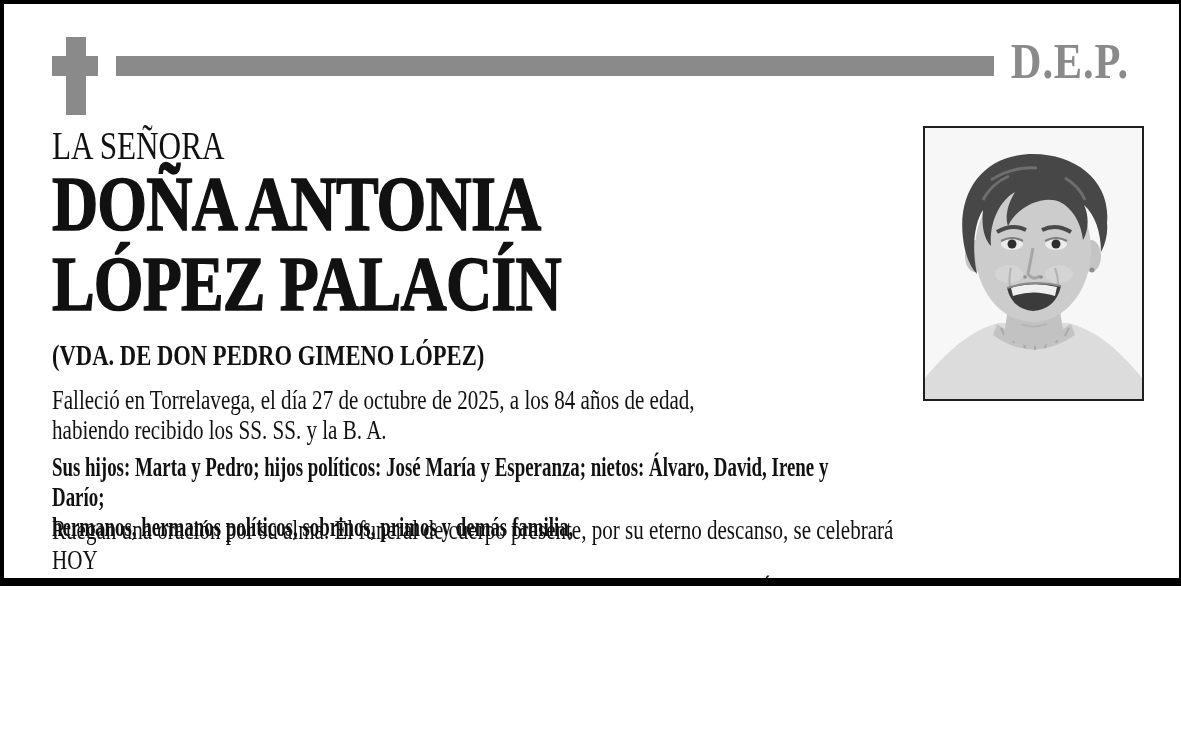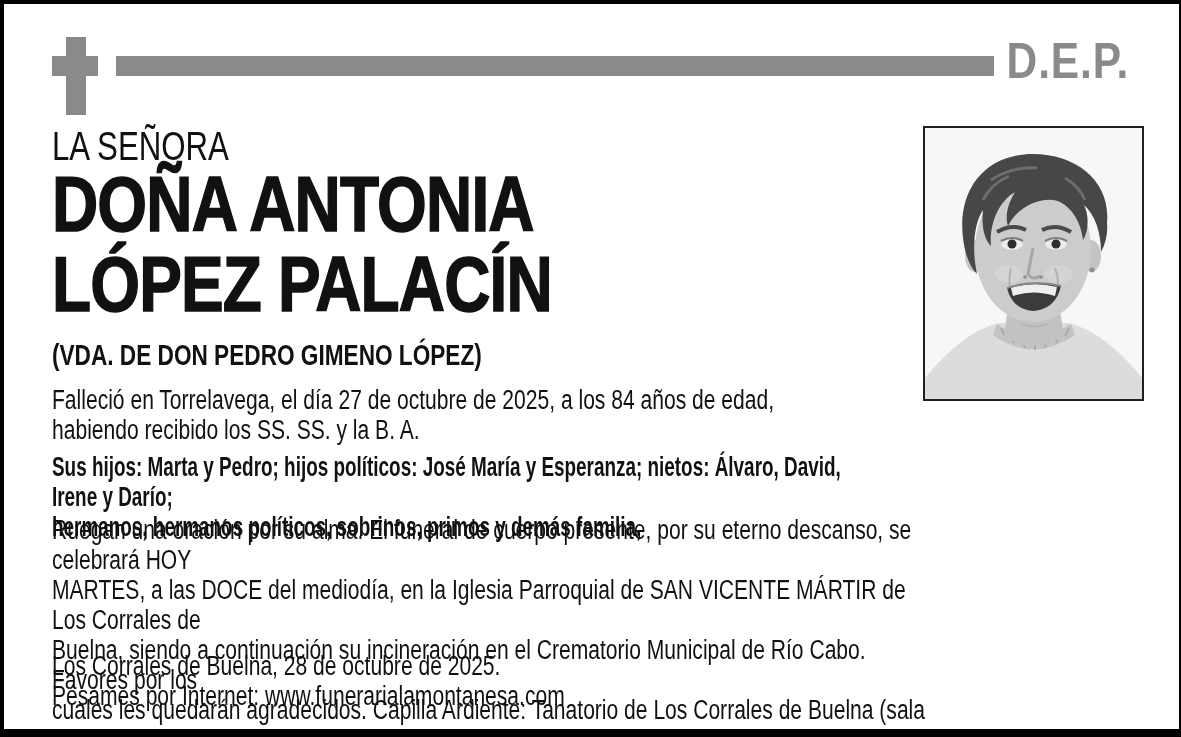--- a/index.html
+++ b/index.html
@@ -1,24 +1,24 @@
 <!DOCTYPE html>
 <html><head>
 <meta charset="utf-8">
 <style>
   html,body{margin:0;padding:0;background:#ffffff;}
   .sheet{
     position:relative;
-    width:1181px;height:737px;
+    width:1181px;height:586px;
     box-sizing:border-box;
     background:#ffffff;
     border:solid #000000;
     border-width:4px 2px 8px 4px;
     overflow:hidden;
-    font-family:Liberation Sans, sans-serif;
+    font-family:Liberation Serif, serif;
     color:#111111;
   }
   
   .cross-v{position:absolute;left:62px;top:33px;width:20px;height:78px;background:#8a8a8a;}
   .cross-h{position:absolute;left:48px;top:52px;width:46px;height:20px;background:#8a8a8a;}
   .rule{position:absolute;left:112px;top:52px;width:878px;height:20px;background:#8a8a8a;}
   .dep{
     position:absolute;right:50px;top:28px;
     font-size:50px;font-weight:700;color:#8a8a8a;
     letter-spacing:1px;white-space:nowrap;

